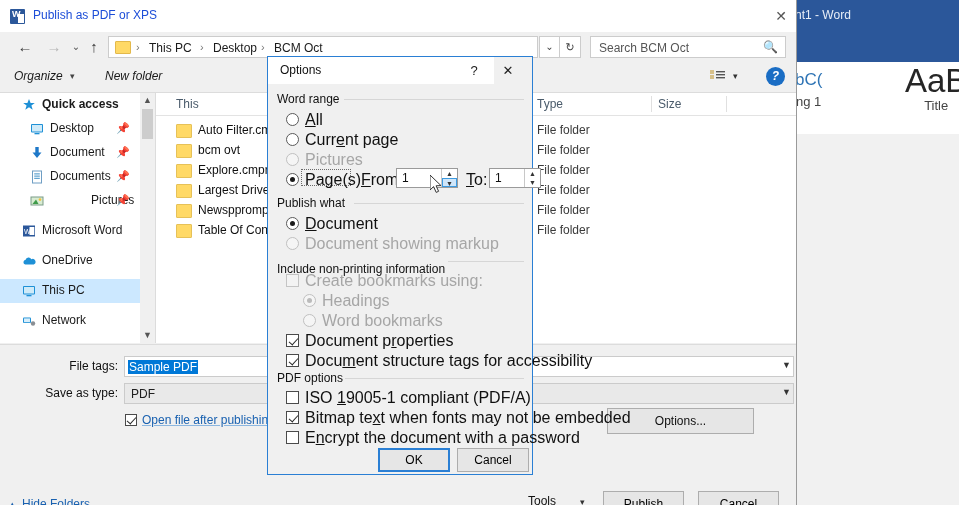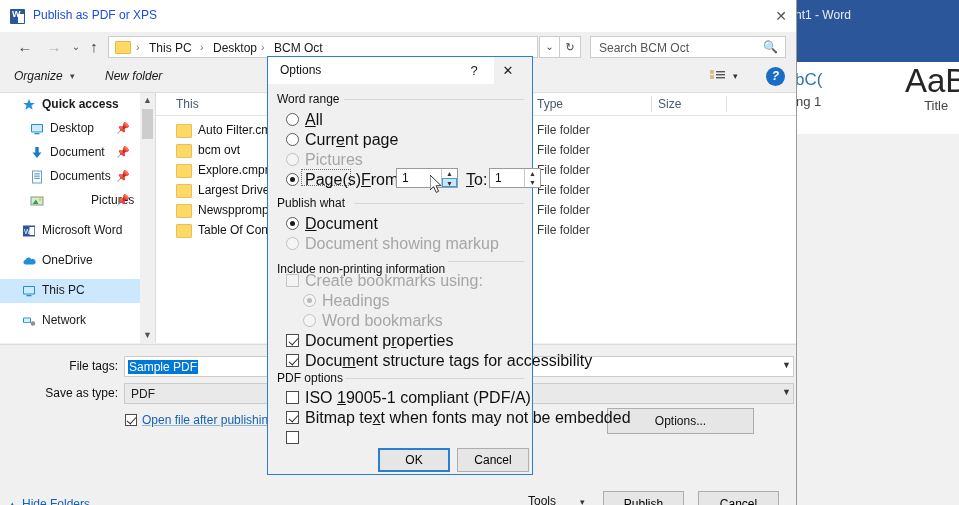--- a/index.html
+++ b/index.html
@@ -401,20 +401,21 @@
   <div class="chk on" style="left:18px;top:297px;"></div>
   <span class="opt-lbl" style="left:37px;top:295px;">Docu<span class="u">m</span>ent structure tags for accessibility</span>
 
   <span class="grp-title" style="left:9px;top:314px;">PDF options</span>
   <div class="grp-rule" style="left:77px;top:321px;width:179px;"></div>
   <div class="chk" style="left:18px;top:334px;"></div>
   <span class="opt-lbl" style="left:37px;top:332px;">ISO <span class="u">1</span>9005-1 compliant (PDF/A)</span>
   <div class="chk on" style="left:18px;top:354px;"></div>
   <span class="opt-lbl" style="left:37px;top:352px;">Bitmap te<span class="u">x</span>t when fonts may not be embedded</span>
   <div class="chk" style="left:18px;top:374px;"></div>
+  <span class="opt-lbl" style="left:37px;top:372px;">E<span class="u">n</span>crypt the document with a password</span>
 
   <div id="ok-btn">OK</div>
   <div id="cancel-btn">Cancel</div>
 </div>
 
 <div id="mouse-cursor">
   <svg width="14" height="20" viewBox="0 0 14 20">
       <polygon points="0,0 0,15 3.6,11.6 6.2,17.4 8.6,16.3 6.1,10.8 11,10.6" fill="#fff" stroke="#333" stroke-width="1"></polygon>
     </svg>
 </div>

